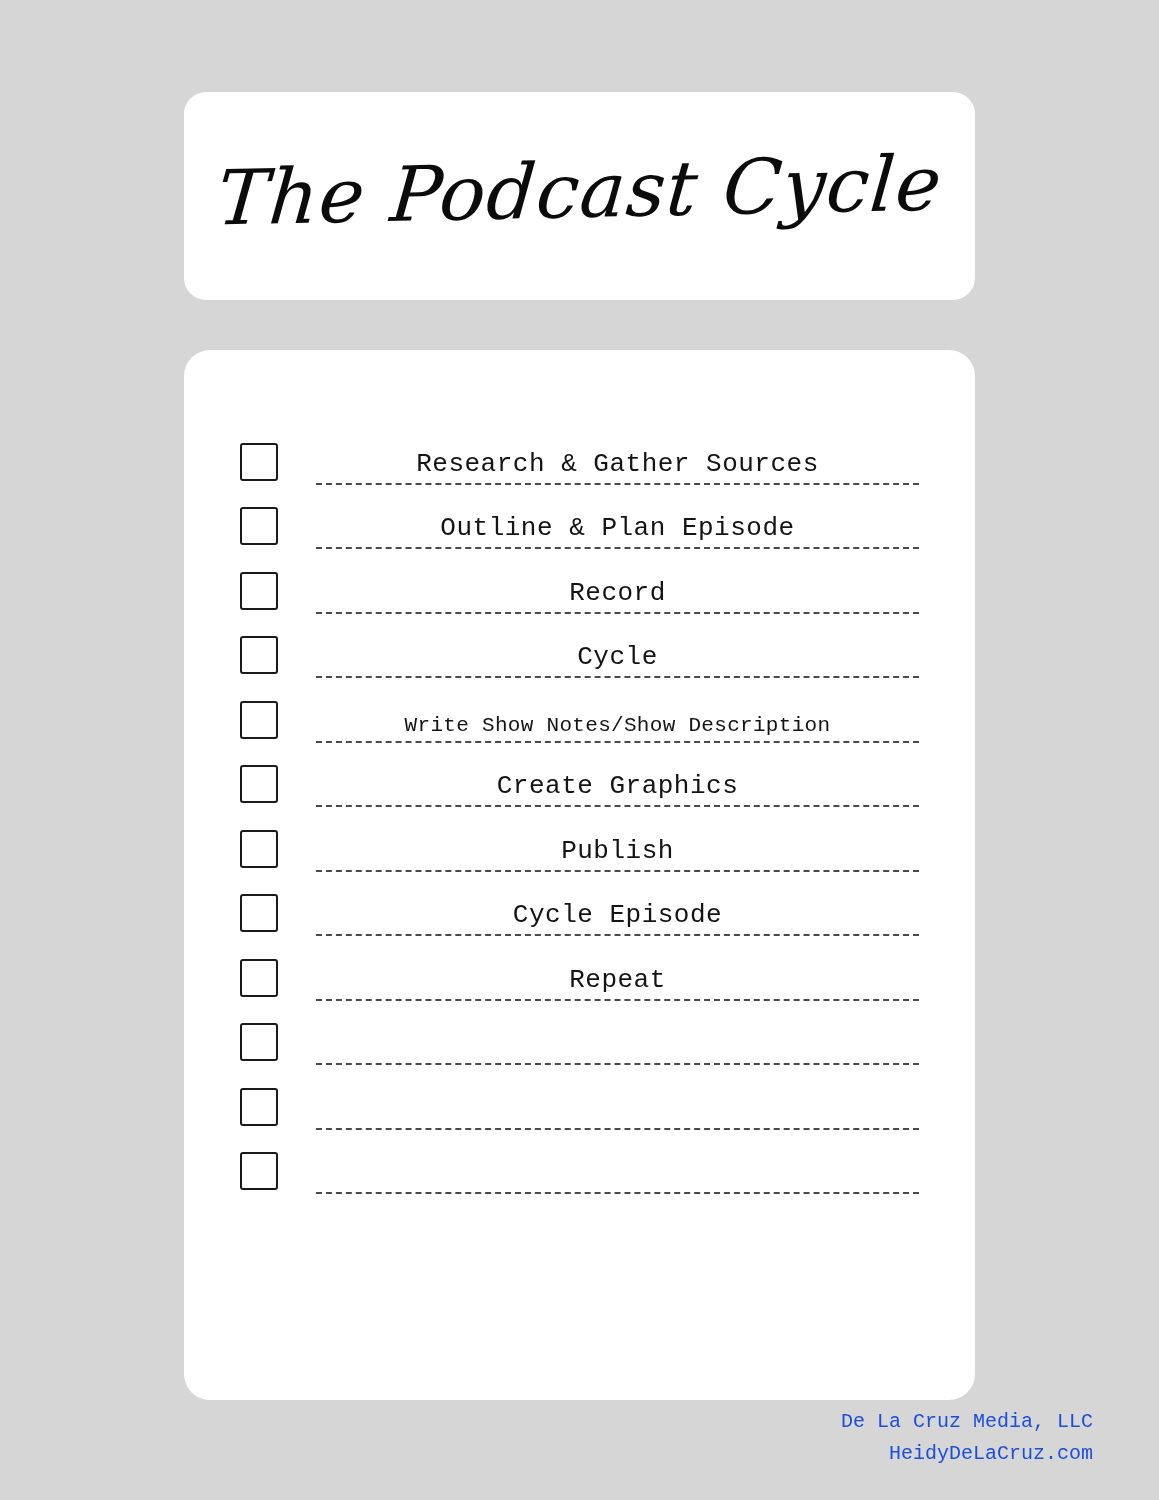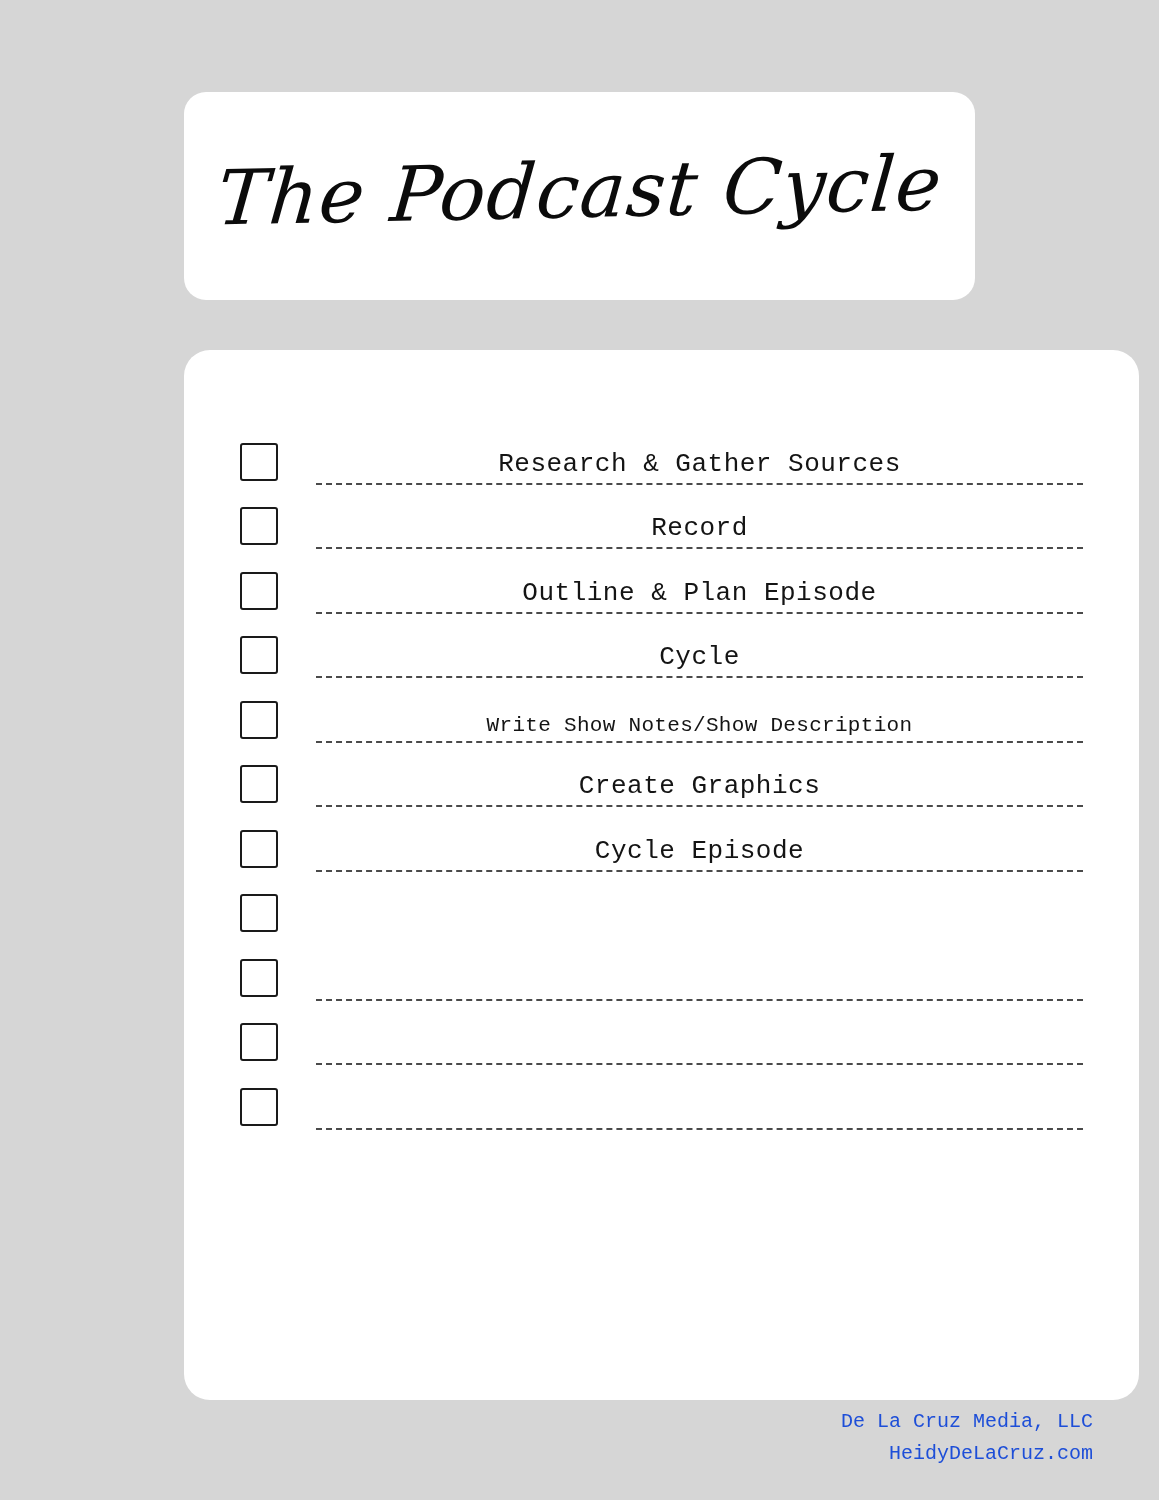--- a/index.html
+++ b/index.html
@@ -45,21 +45,21 @@
     transform: skewX(-6deg) rotate(-1.2deg);
     white-space: nowrap;
     padding-bottom: 10px;
   }
 
   
   .list-card {
     position: absolute;
     left: 184px;
     top: 350px;
-    width: 955px;
+    width: 791px;
     height: 1050px;
     background: #ffffff;
     border-radius: 26px;
     padding: 70px 56px 40px 56px;
   }
 
   .rows {
     display: flex;
     flex-direction: column;
     gap: 0px;
@@ -129,55 +129,64 @@
     <div class="rows">
         <div class="row">
           <div class="checkbox"></div>
           <div class="line-wrap">
             <span class="line-text">Research &amp; Gather Sources</span>
           </div>
         </div>
         <div class="row">
           <div class="checkbox"></div>
           <div class="line-wrap">
+            <span class="line-text">Outline &amp; Plan Episode</span>
+          </div>
+        </div>
+        <div class="row">
+          <div class="checkbox"></div>
+          <div class="line-wrap">
             <span class="line-text">Record</span>
           </div>
         </div>
         <div class="row">
           <div class="checkbox"></div>
           <div class="line-wrap">
-            <span class="line-text">Outline &amp; Plan Episode</span>
-          </div>
-        </div>
-        <div class="row">
-          <div class="checkbox"></div>
-          <div class="line-wrap">
             <span class="line-text">Cycle</span>
           </div>
         </div>
         <div class="row">
           <div class="checkbox"></div>
           <div class="line-wrap">
             <span class="line-text small">Write Show Notes/Show Description</span>
           </div>
         </div>
         <div class="row">
           <div class="checkbox"></div>
           <div class="line-wrap">
             <span class="line-text">Create Graphics</span>
           </div>
         </div>
         <div class="row">
           <div class="checkbox"></div>
           <div class="line-wrap">
+            <span class="line-text">Publish</span>
+          </div>
+        </div>
+        <div class="row">
+          <div class="checkbox"></div>
+          <div class="line-wrap">
             <span class="line-text">Cycle Episode</span>
           </div>
         </div>
         <div class="row">
           <div class="checkbox"></div>
+          <div class="line-wrap">
+            <span class="line-text">Repeat</span>
+          </div>
         </div>
         <div class="row">
           <div class="checkbox"></div>
           <div class="line-wrap">
             <span class="line-text"></span>
           </div>
         </div>
         <div class="row">
           <div class="checkbox"></div>
           <div class="line-wrap">

